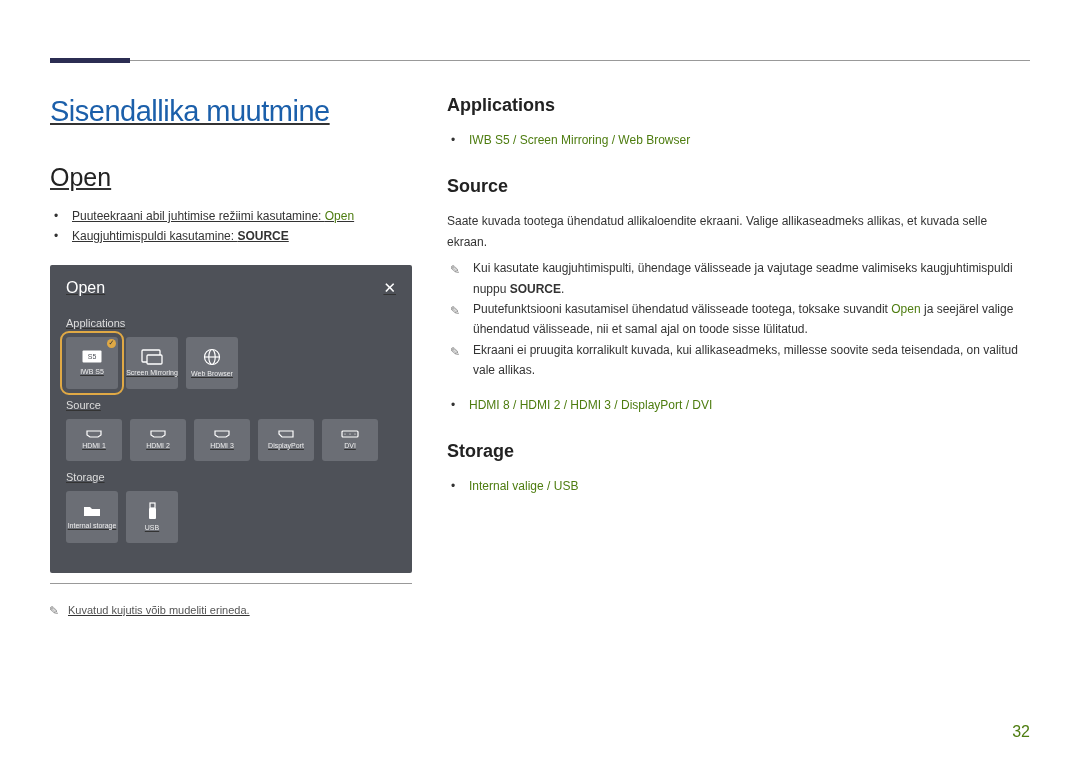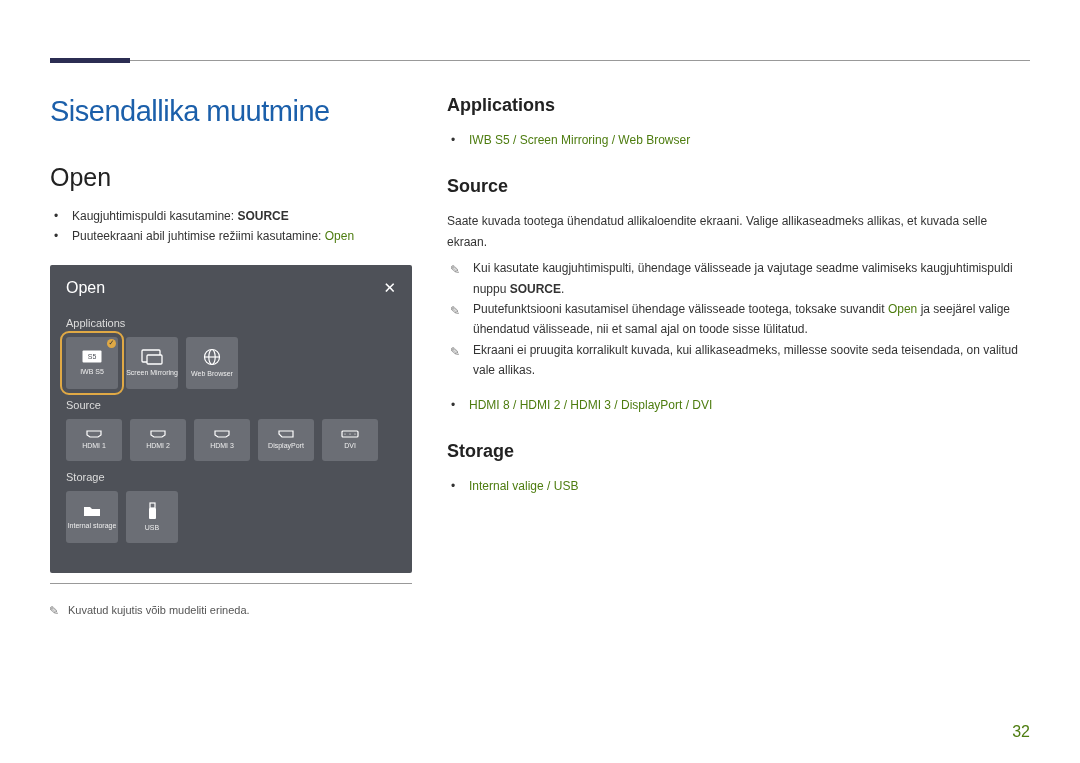--- a/index.html
+++ b/index.html
@@ -35,20 +35,21 @@
     position: absolute;
     left: 50px;
     right: 50px;
     top: 95px;
     display: flex;
     gap: 35px;
   }
   .col-left {
     width: 362px;
     flex-shrink: 0;
+    text-decoration: underline;
   }
   .col-right {
     flex: 1;
   }
   h1 {
     font-size: 29px;
     font-weight: 500;
     color: #1b5faa;
     margin-bottom: 35px;
     letter-spacing: -0.5px;
@@ -245,24 +246,24 @@
 <div class="top-bar"></div>
 <div class="top-rule"></div>
 
 <div class="content">
   <div class="col-left">
     <h1>Sisendallika muutmine</h1>
     <h2>Open</h2>
 
     <ul class="bullet-list">
       <li>
-        <span>Kaugjuhtimispuldi kasutamine: </span><span class="bold">SOURCE</span>
+        <span>Puuteekraani abil juhtimise režiimi kasutamine: </span><span class="orange">Open</span>
       </li>
       <li>
-        <span>Puuteekraani abil juhtimise režiimi kasutamine: </span><span class="orange">Open</span>
+        <span>Kaugjuhtimispuldi kasutamine: </span><span class="bold">SOURCE</span>
       </li>
     </ul>
 
     <div class="screenshot">
       <div class="scr-header">
         <span class="title">Open</span>
         <span class="close">✕</span>
       </div>
 
       <div class="scr-section">
@@ -391,21 +392,21 @@
       <h3>Source</h3>
       <p class="para">Saate kuvada tootega ühendatud allikaloendite ekraani. Valige allikaseadmeks allikas, et kuvada selle ekraan.</p>
 
       <ul class="note-list">
         <li>
           <span class="pencil">✎</span>
           <span>Kui kasutate kaugjuhtimispulti, ühendage välisseade ja vajutage seadme valimiseks kaugjuhtimispuldi nuppu </span><span class="bold">SOURCE</span><span>.</span>
         </li>
         <li>
           <span class="pencil">✎</span>
-          <span>Puutefunktsiooni kasutamisel ühendage välisseade tootega, toksake suvandit </span><span class="orange">Open</span><span> ja seejärel valige ühendatud välisseade, nii et samal ajal on toode sisse lülitatud.</span>
+          <span>Puutefunktsiooni kasutamisel ühendatud välisseade tootega, toksake suvandit </span><span class="orange">Open</span><span> ja seejärel valige ühendatud välisseade, nii et samal ajal on toode sisse lülitatud.</span>
         </li>
         <li>
           <span class="pencil">✎</span>
           <span>Ekraani ei pruugita korralikult kuvada, kui allikaseadmeks, millesse soovite seda teisendada, on valitud vale allikas.</span>
         </li>
       </ul>
 
       <ul class="bullet-list">
         <li>
           <span class="orange">HDMI 8 / HDMI 2 / HDMI 3 / DisplayPort / DVI</span>

